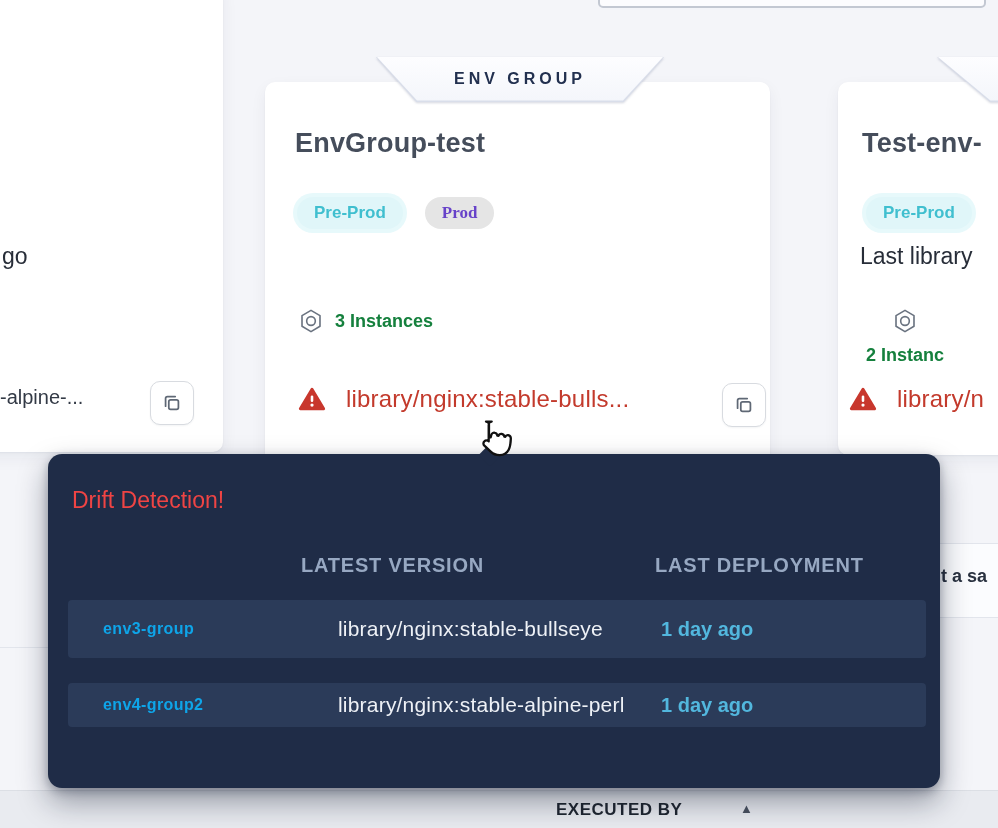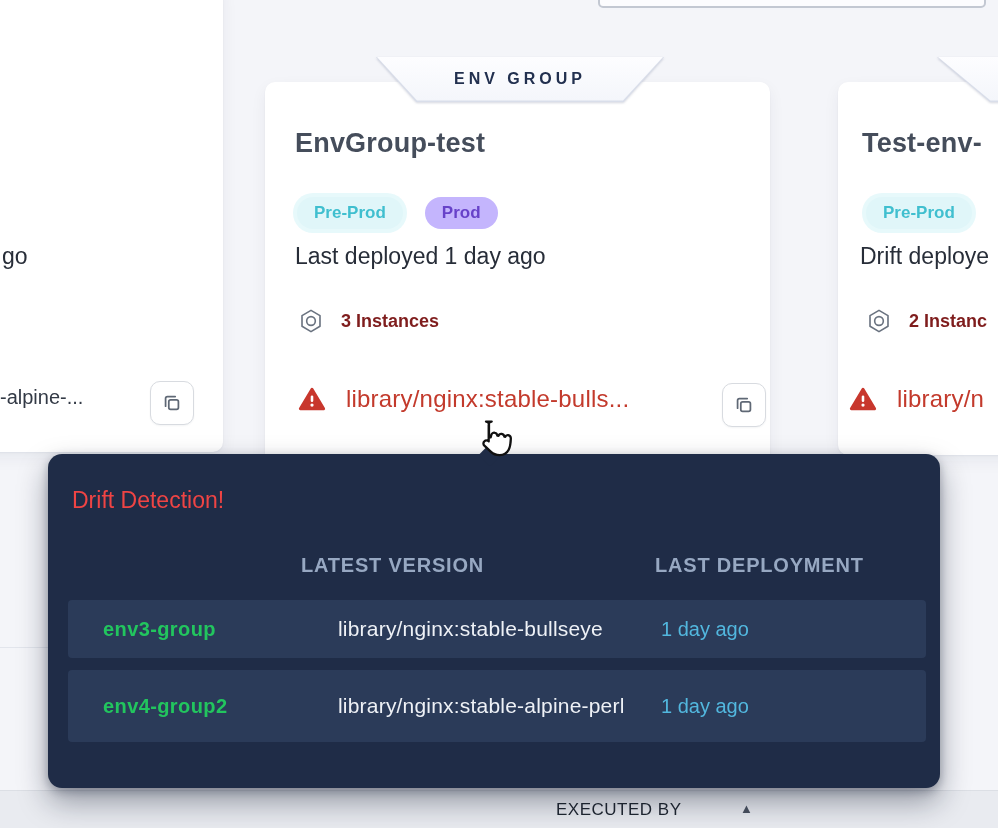--- a/index.html
+++ b/index.html
@@ -37,70 +37,73 @@
     clip-path:polygon(0 0,100% 0,100% 100%,76% 100%);}
   .ribbon-inner-r{position:absolute;left:1px;top:0;right:0;bottom:1.5px;
     background:linear-gradient(180deg,#fdfdff 0%,#f4f6fb 100%);
     clip-path:polygon(0 0,100% 0,100% 100%,76% 100%);}
 
   .card-title{font-size:27px;font-weight:600;color:#454d5b;letter-spacing:.2px;white-space:nowrap;}
   .muted-row{font-size:23px;font-weight:400;color:#272d38;white-space:nowrap;}
   .badge{display:inline-flex;align-items:center;height:32px;padding:0 17px;
     border-radius:16px;font-size:17px;font-weight:700;white-space:nowrap;}
   .badge-preprod{background:#e0f6f9;color:#40bfcf;box-shadow:0 0 0 4px rgba(160,230,240,.25);}
-  .badge-prod{background:#c4b5fd;color:#6742c9;}
-  .inst-link{display:flex;align-items:center;gap:17px;color:#7f1d1d;font-size:18px;
+  .badge-prod{background:#e5e5e5;color:#6742c9;font-family:Liberation Serif, serif;}
+  .inst-link{display:flex;align-items:center;gap:11px;color:#15803d;font-size:18px;
     font-weight:600;text-decoration:none;white-space:nowrap;cursor:pointer;}
   .warn-row{display:flex;align-items:center;gap:20px;white-space:nowrap;}
   .warn-text{font-size:24px;font-weight:500;color:#c33a2c;letter-spacing:.2px;cursor:pointer;}
   .copy-btn{position:absolute;width:44px;height:44px;border-radius:10px;border:1.5px solid #d8dbe0;
     background:#ffffff;display:flex;align-items:center;justify-content:center;cursor:pointer;padding:0;
     box-shadow:0 1px 2px rgba(25,35,60,.05);}
   .dark-partial{font-size:20px;font-weight:500;color:#333a46;white-space:nowrap;}
 
   
   .tooltip{position:absolute;left:48px;top:454px;width:892px;height:334px;
     background:#1f2c47;border-radius:14px;z-index:20;
     box-shadow:0 14px 30px rgba(10,18,40,.38),0 3px 10px rgba(10,18,40,.28);}
   .tooltip-notch{position:absolute;left:434px;top:-7px;width:16px;height:16px;
     background:#1f2c47;transform:rotate(45deg);border-radius:2px;}
   .drift-title{position:absolute;left:24px;top:33px;font-size:23px;font-weight:500;color:#ef4444;}
   .tt-col{position:absolute;font-size:20px;font-weight:700;letter-spacing:.8px;color:#97a8c2;white-space:nowrap;}
   .tt-col-1{left:253px;top:100px;}
   .tt-col-2{left:607px;top:100px;}
   .tt-row{position:absolute;left:20px;width:858px;height:58px;background:#2b3b59;border-radius:4px;}
   .tt-row-0{top:146px;}
-  .tt-row-1{top:216px;height:72px;}
+  .tt-row-1{top:229px;height:44px;}
   .tt-cell{position:absolute;top:0;height:100%;display:flex;align-items:center;white-space:nowrap;}
-  .tt-env{left:35px;font-size:20px;font-weight:600;letter-spacing:.4px;color:#22c55e;cursor:pointer;}
+  .tt-env{left:35px;font-size:16px;font-weight:600;letter-spacing:.4px;color:#0ea5e9;cursor:pointer;}
   .tt-ver{left:238px;font-size:21px;font-weight:400;color:#eef1f6;letter-spacing:.2px;margin-left:32px;}
-  .tt-date{left:593px;font-size:20px;font-weight:400;color:#52b7de;}
+  .tt-date{left:593px;font-size:20px;font-weight:700;color:#52b7de;}
 
   
   .top-edge{position:absolute;left:598px;top:-16px;width:384px;height:20px;
     border:2px solid #c3c8d2;border-radius:5px;background:#fcfcfe;z-index:1;}
   .right-band{position:absolute;left:900px;top:543px;width:98px;height:73px;background:#fbfcfe;
     border-top:1px solid #e2e5ec;border-bottom:1px solid #e2e5ec;z-index:1;}
   .right-band-text{position:absolute;left:41px;top:22px;font-size:18px;font-weight:700;color:#2a3240;white-space:nowrap;}
   .left-divider{position:absolute;left:0;top:647px;width:48px;height:1px;background:#e2e5ec;z-index:1;}
   .bottom-bar{position:absolute;left:0;top:790px;width:998px;height:38px;background:#e9ebf0;
     border-top:1px solid #dcdfe5;z-index:1;}
-  .exec-label{position:absolute;left:556px;top:9px;font-size:17px;font-weight:400;
+  .exec-label{position:absolute;left:556px;top:9px;font-size:17px;font-weight:700;
     letter-spacing:.5px;color:#1f2630;cursor:pointer;}
   .sort-tri{position:absolute;left:740px;top:10px;font-size:13px;color:#4a5260;}
 
   .cursor{position:absolute;left:468px;top:417px;z-index:30;pointer-events:none;}
 </style>
 </head>
 <body>
 
 <div class="stage" style="position:absolute;inset:0;">
 
   <div class="top-edge"></div>
 
+  <div class="right-band">
+    <span class="right-band-text">t a sa</span>
+  </div>
   <div class="left-divider"></div>
 
   <div class="bottom-bar">
     <span class="exec-label">EXECUTED BY</span>
     <span class="sort-tri">▲</span>
   </div>
 
   <div class="card card-left">
     <div class="abs muted-row" style="left:312px;top:263px;">go</div>
     <div class="abs dark-partial" style="left:310px;top:406px;">-alpine-...</div>
@@ -113,21 +116,20 @@
   </div>
 
   <div class="card card-center">
     <div class="abs card-title" style="left:30px;top:46px;">EnvGroup-test</div>
 
     <div class="abs" style="left:32px;top:115px;display:flex;gap:22px;">
       <span class="badge badge-preprod">Pre-Prod</span>
       <span class="badge badge-prod">Prod</span>
     </div>
 
-    <div class="abs muted-row" style="left:30px;top:161px;">Last deployed 1 day ago</div>
 
     <div class="abs inst-link" style="left:33px;top:226px;">
       <svg width="26" height="26" viewBox="0 0 24 24" fill="none" stroke="#6a7380" stroke-width="1.5" stroke-linejoin="round">
         <path d="M12 2.2l8.3 4.8v9.9L12 21.8l-8.3-4.9V7z"></path>
         <circle cx="12" cy="12" r="4"></circle>
       </svg>
       <span>3 Instances</span>
     </div>
 
     <div class="abs warn-row" style="left:33px;top:303px;">
@@ -154,23 +156,23 @@
     </div>
   </div>
 
   <div class="card card-right">
     <div class="abs card-title" style="left:24px;top:46px;">Test-env-</div>
 
     <div class="abs" style="left:28px;top:115px;">
       <span class="badge badge-preprod">Pre-Prod</span>
     </div>
 
-    <div class="abs muted-row" style="left:22px;top:161px;">Drift deploye</div>
-
-    <div class="abs inst-link" style="left:28px;top:226px;">
+    <div class="abs muted-row" style="left:22px;top:161px;">Last library</div>
+
+    <div class="abs inst-link" style="left:28px;top:226px;flex-direction:column;">
       <svg width="26" height="26" viewBox="0 0 24 24" fill="none" stroke="#6a7380" stroke-width="1.5" stroke-linejoin="round">
         <path d="M12 2.2l8.3 4.8v9.9L12 21.8l-8.3-4.9V7z"></path>
         <circle cx="12" cy="12" r="4"></circle>
       </svg>
       <span>2 Instanc</span>
     </div>
 
     <div class="abs warn-row" style="left:11px;top:303px;">
       <svg width="28" height="28" viewBox="0 0 24 24">
         <path d="M12 3.6L22 20.4H2z" fill="#c8372d" stroke="#c8372d" stroke-width="2.5" stroke-linejoin="round"></path>

